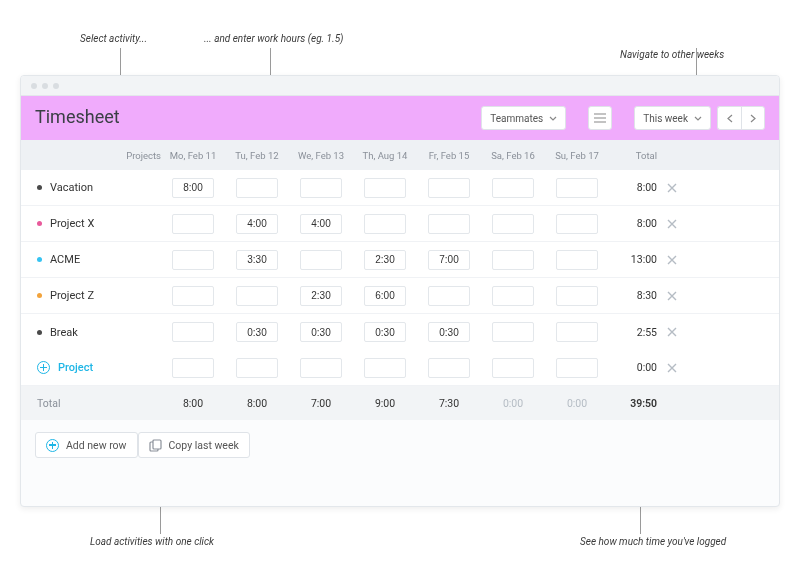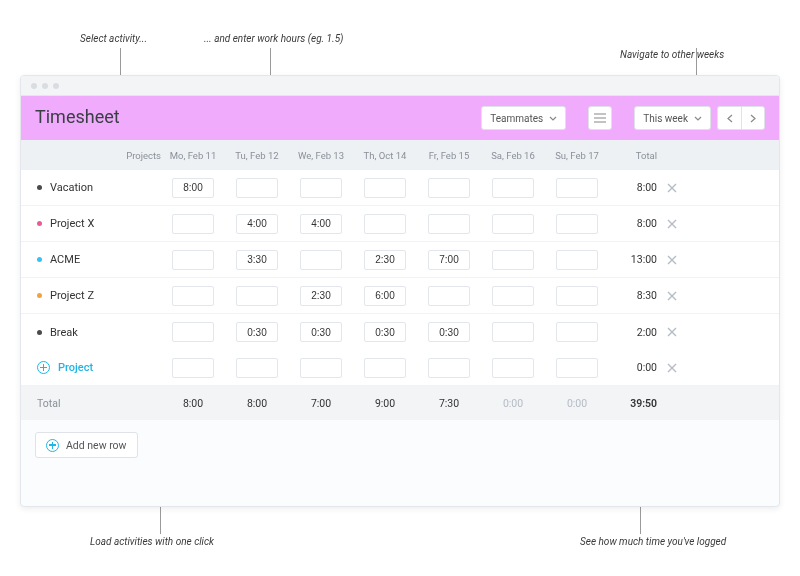--- a/index.html
+++ b/index.html
@@ -260,21 +260,21 @@
       </div>
     </div>
   </div>
 
   <div class="grid">
     <div class="g-head">
       <div class="col first">Projects</div>
       <div class="col">Mo, Feb 11</div>
       <div class="col">Tu, Feb 12</div>
       <div class="col">We, Feb 13</div>
-      <div class="col">Th, Oct 14</div>
+      <div class="col">Th, Aug 14</div>
       <div class="col">Fr, Feb 15</div>
       <div class="col">Sa, Feb 16</div>
       <div class="col">Su, Feb 17</div>
       <div class="col total">Total</div>
       <div></div>
     </div>
 
     <div id="rows-container">
         <div class="g-row">
           <div class="proj-cell">
@@ -427,21 +427,21 @@
           </div>
           <div class="cell">
             <input class="tinput" value="0:30" style="">
           </div>
           <div class="cell">
             <input class="tinput" style="">
           </div>
           <div class="cell">
             <input class="tinput" style="">
           </div>
-          <div class="row-total">2:00</div>
+          <div class="row-total">2:55</div>
           <div class="row-del">
             <svg viewBox="0 0 10 10">
               <path d="M1 1l8 8M9 1l-8 8" stroke="currentColor" stroke-width="1.4"></path>
             </svg>
           </div>
         </div>
       </div>
 
     <div class="g-row addproj">
       <div class="proj-cell">
@@ -491,14 +491,23 @@
     </div>
   </div>
 
   <div class="actions">
     <div class="abtn primary">
       <span class="ico">
           <span class="plus-circle"></span>
         </span>
       <span>Add new row</span>
     </div>
+    <div class="abtn">
+      <span class="ico">
+        <svg width="13" height="13" viewBox="0 0 13 13">
+            <rect x="1" y="3" width="8" height="9" rx="1" fill="none" stroke="currentColor" stroke-width="1.2"></rect>
+            <rect x="4" y="1" width="8" height="9" rx="1" fill="#fff" stroke="currentColor" stroke-width="1.2"></rect>
+          </svg>
+      </span>
+      <span>Copy last week</span>
+    </div>
   </div>
 </div>
 
 </body></html>

